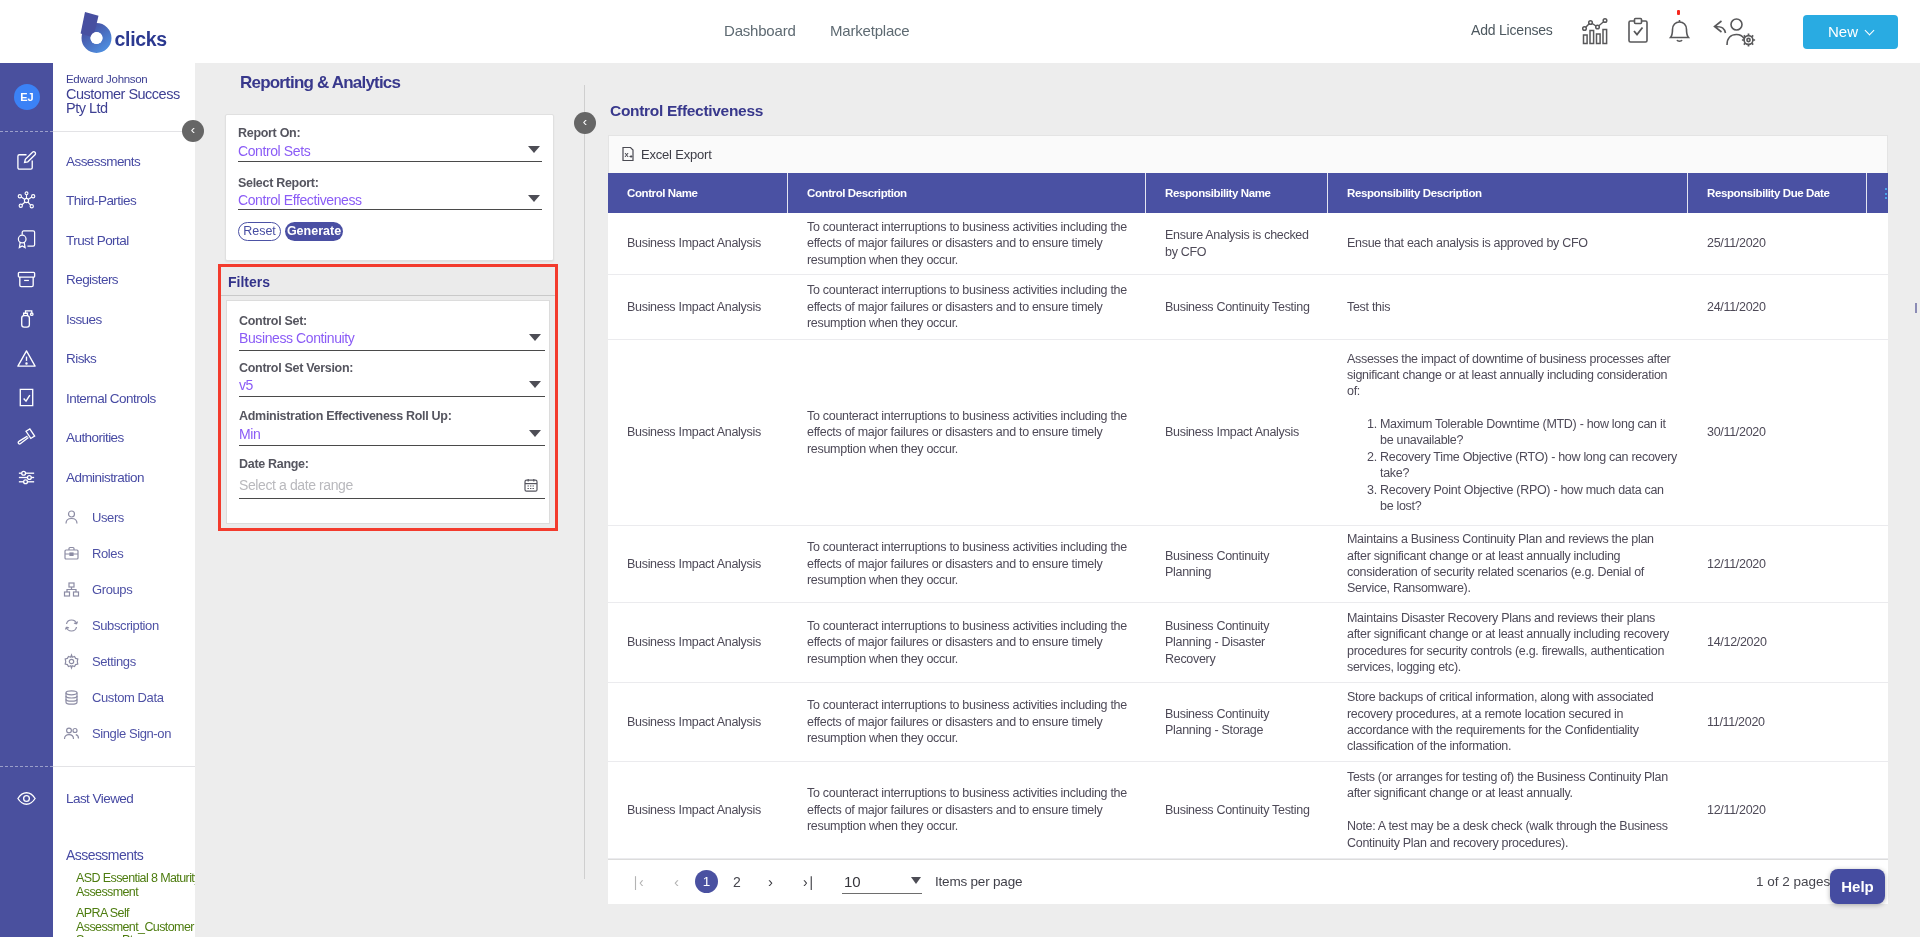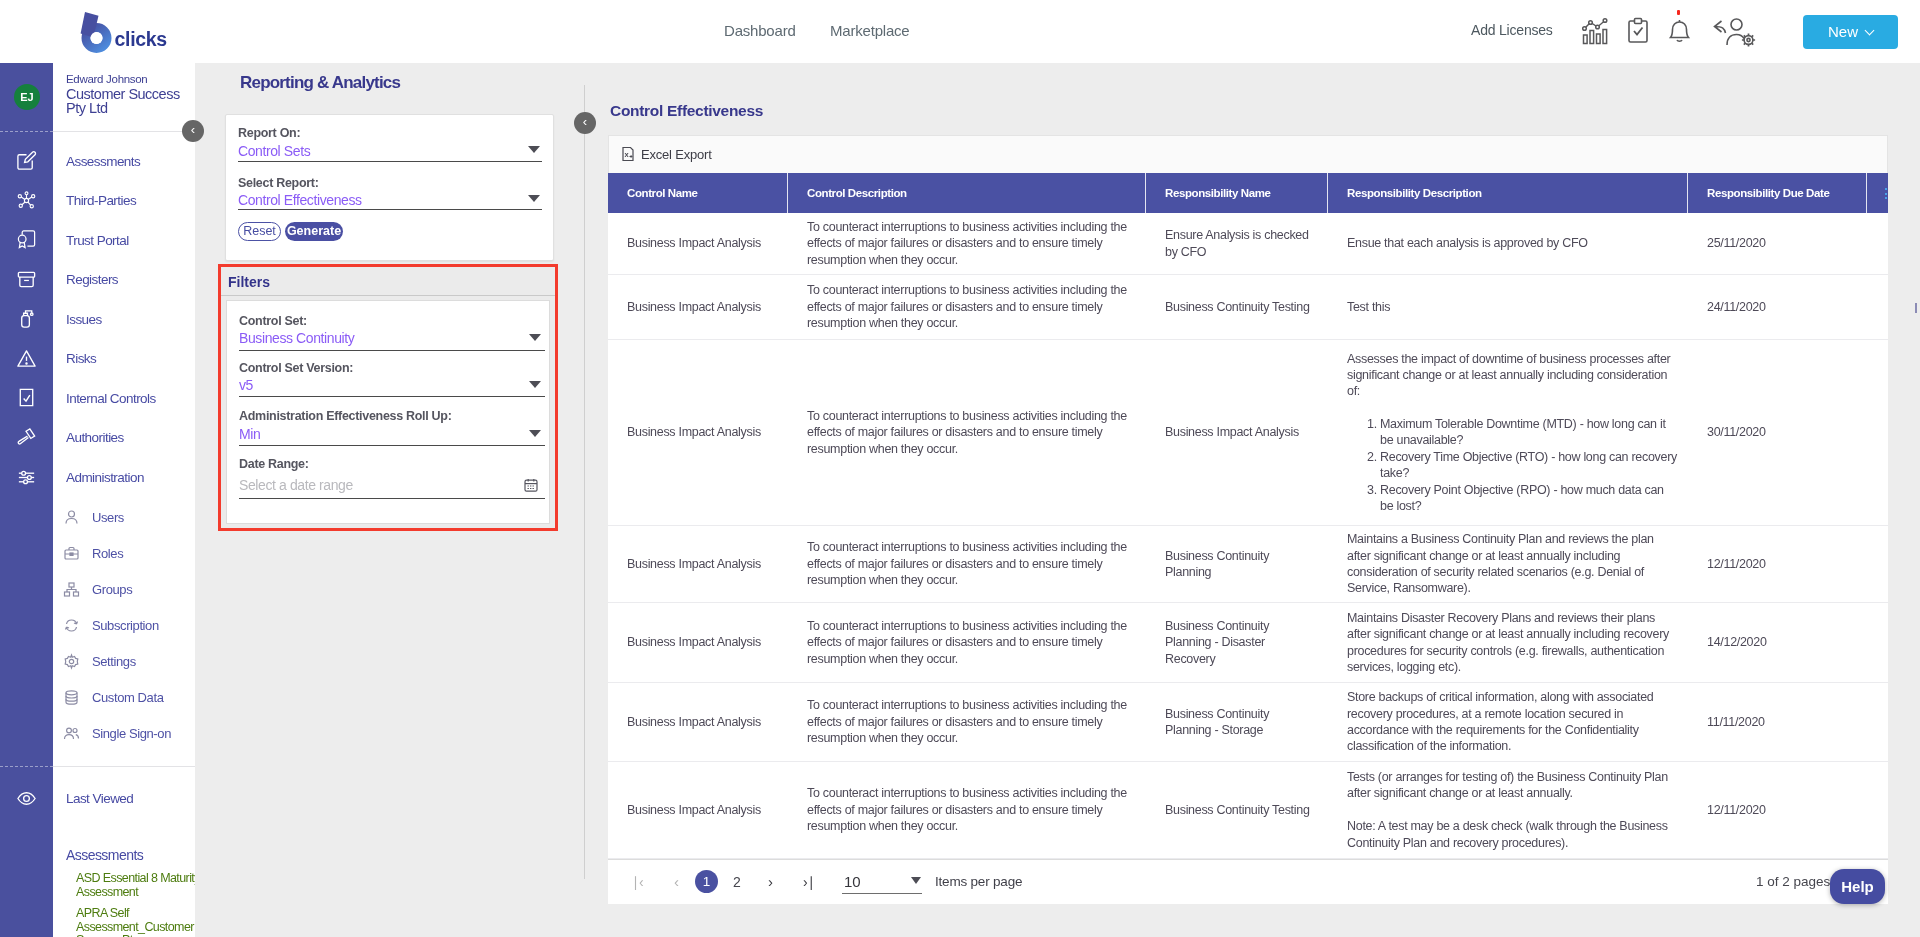--- a/index.html
+++ b/index.html
@@ -6,21 +6,21 @@
   html,body { width:1920px; height:937px; overflow:hidden; font-family:"Liberation Sans", sans-serif; background:#fff; }
   .abs { position:absolute; }
   
   #topbar { position:absolute; left:0; top:0; width:1920px; height:63px; background:#fff; z-index:5;text-decoration:underline; }
   #nav-dash { position:absolute; left:724px; top:22px; font-size:15px; letter-spacing:-0.2px; color:#5e6a72; }
   #nav-market { position:absolute; left:830px; top:22px; font-size:15px; letter-spacing:-0.2px; color:#5e6a72; }
   #addlic { position:absolute; left:1471px; top:22px; font-size:14px; letter-spacing:-0.2px; color:#4d585f; }
   #btn-new { position:absolute; left:1803px; top:15px; width:95px; height:34px; background:#29abe2; border-radius:4px; color:#fff; font-size:15px; text-align:center; line-height:34px; }
   
   #bluebar { position:absolute; left:0; top:63px; width:53px; height:874px; background:#4a509e; z-index:4; }
-  #avatar { position:absolute; left:14px; top:21px; width:26px; height:26px; border-radius:50%; background:#15803d; color:#fff; font-size:11px; font-weight:bold; text-align:center; line-height:26px; }
+  #avatar { position:absolute; left:14px; top:21px; width:26px; height:26px; border-radius:50%; background:#3b82f6; color:#fff; font-size:11px; font-weight:bold; text-align:center; line-height:26px; }
   .bdash { position:absolute; left:0; width:53px; border-top:1px dashed rgba(255,255,255,0.45); }
   .bicon { position:absolute; left:16px; width:21px; height:21px; }
   
   #sidebar { position:absolute; left:53px; top:63px; width:142px; height:874px; background:#fff; z-index:3; overflow:hidden; }
   #sidebar .who { position:absolute; left:13px; top:10px; color:#3e4093; }
   .sdiv { position:absolute; left:0; width:142px; border-top:1px solid #e3e3e6; }
   .mitem { position:absolute; left:13px; font-size:13.5px; letter-spacing:-0.55px; color:#474aa3; white-space:nowrap; }
   .subitem { position:absolute; left:39px; font-size:13px; letter-spacing:-0.4px; color:#4e51a5; white-space:nowrap; }
   .subicon { position:absolute; left:10px; width:17px; height:17px; }
   .lv-gray { position:absolute; left:23px; font-size:12.5px; letter-spacing:-0.6px; line-height:13.5px; color:#4d7c0f; white-space:nowrap; }
@@ -43,21 +43,21 @@
   #toolbar { position:absolute; left:0; top:72px; width:1280px; height:38px; background:#fafafa; border:1px solid #e4e4e4; border-bottom:none; }
   #thead { position:absolute; left:0; top:110px; width:1280px; height:40px; background:#4a51a3; display:flex; }
   #thead .hc { color:#fff; font-size:11.5px; letter-spacing:-0.4px; font-weight:bold; display:flex; align-items:center; padding-left:19px; border-right:1px solid rgba(255,255,255,0.85); }
   #tbody { position:absolute; left:0; top:150px; width:1280px; background:#fff; }
   .trow { display:flex; border-bottom:1px solid #ebebee; background:#fff; }
   .trow .td { font-size:12.5px; letter-spacing:-0.3px; line-height:16.4px; color:#4e4a58; display:flex; flex-direction:column; justify-content:center; padding:8px 16px 8px 19px; white-space:nowrap; }
   .td.c1 { width:180px; } .td.c2 { width:358px; } .td.c3 { width:182px; } .td.c4 { width:360px; } .td.c5 { width:179px; }
   .td li { margin:0; }
   #pager { position:absolute; left:0; top:796px; width:1280px; height:45px; background:#fff; }
   .pgi { position:absolute; top:0; height:45px; display:flex; align-items:center; }
-  #help { position:absolute; left:1830px; top:869px; width:55px; height:35px; background:#454ca1; border-radius:14px; color:#fff; font-weight:bold; font-size:15px; text-align:center; line-height:35px; box-shadow:0 1px 5px rgba(0,0,0,0.3); z-index:7; }
+  #help { position:absolute; left:1830px; top:869px; width:55px; height:35px; background:#454ca1; border-radius:8px; color:#fff; font-weight:bold; font-size:15px; text-align:center; line-height:35px; box-shadow:0 1px 5px rgba(0,0,0,0.3); z-index:7; }
 </style>
 </head>
 <body>
 <div id="topbar">
   <svg class="abs" style="left:78px;top:8px" width="115" height="50" viewBox="0 0 115 50">
     <defs>
       <linearGradient id="lg6" x1="0.1" y1="0" x2="0.9" y2="1">
         <stop offset="0" stop-color="#4650a2"></stop>
           <stop offset="1" stop-color="#4e8bdc"></stop>
       </linearGradient>

